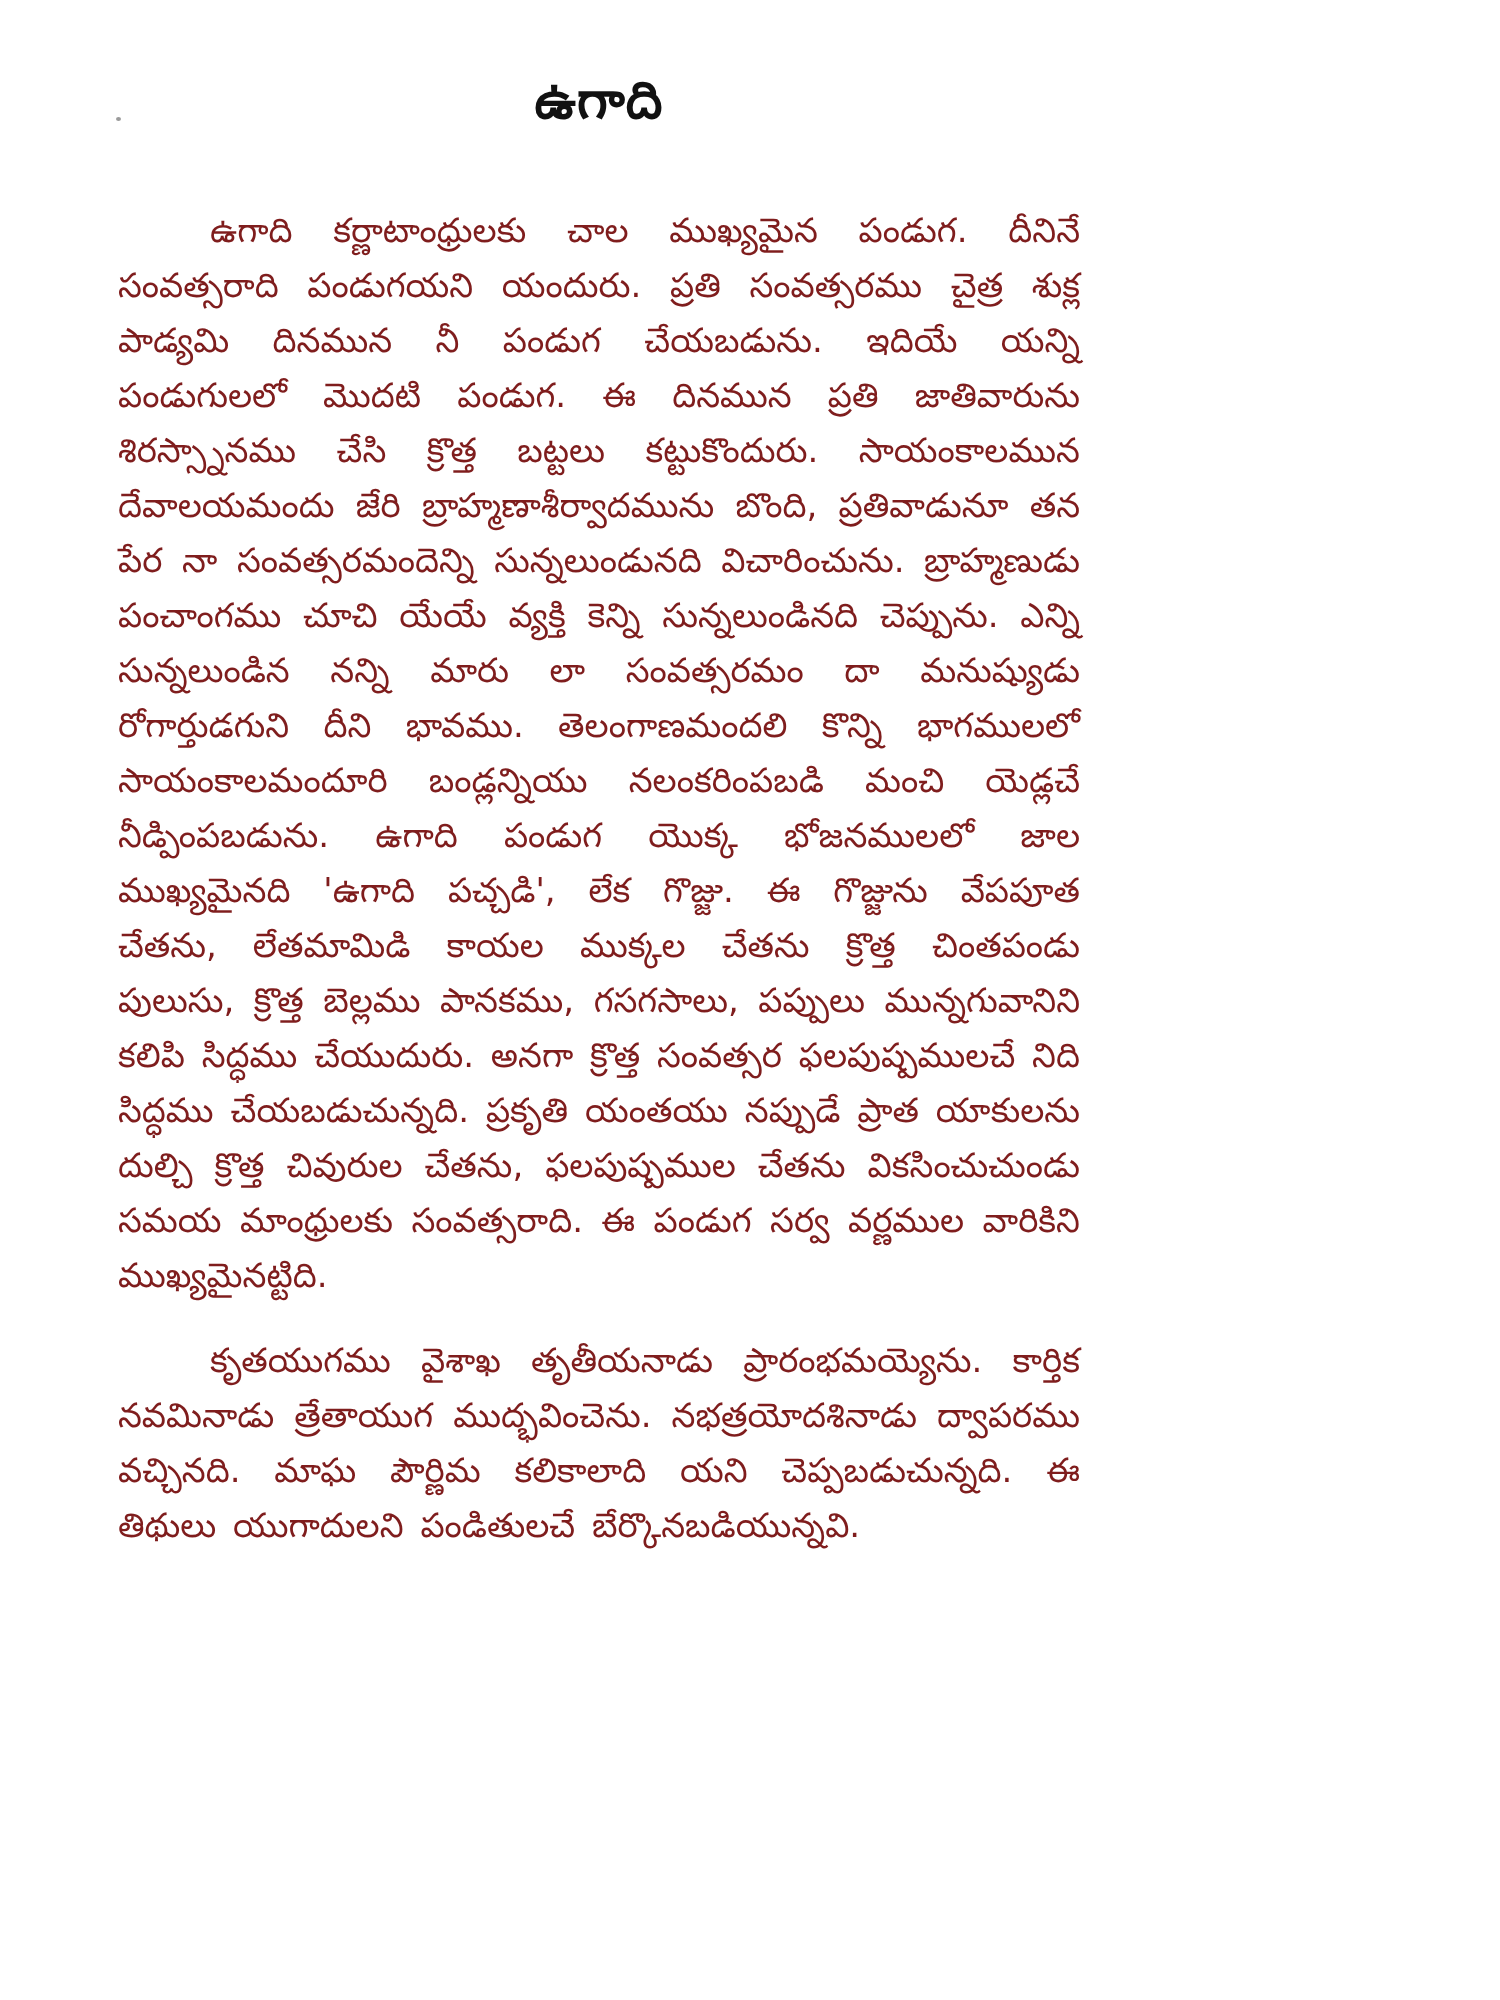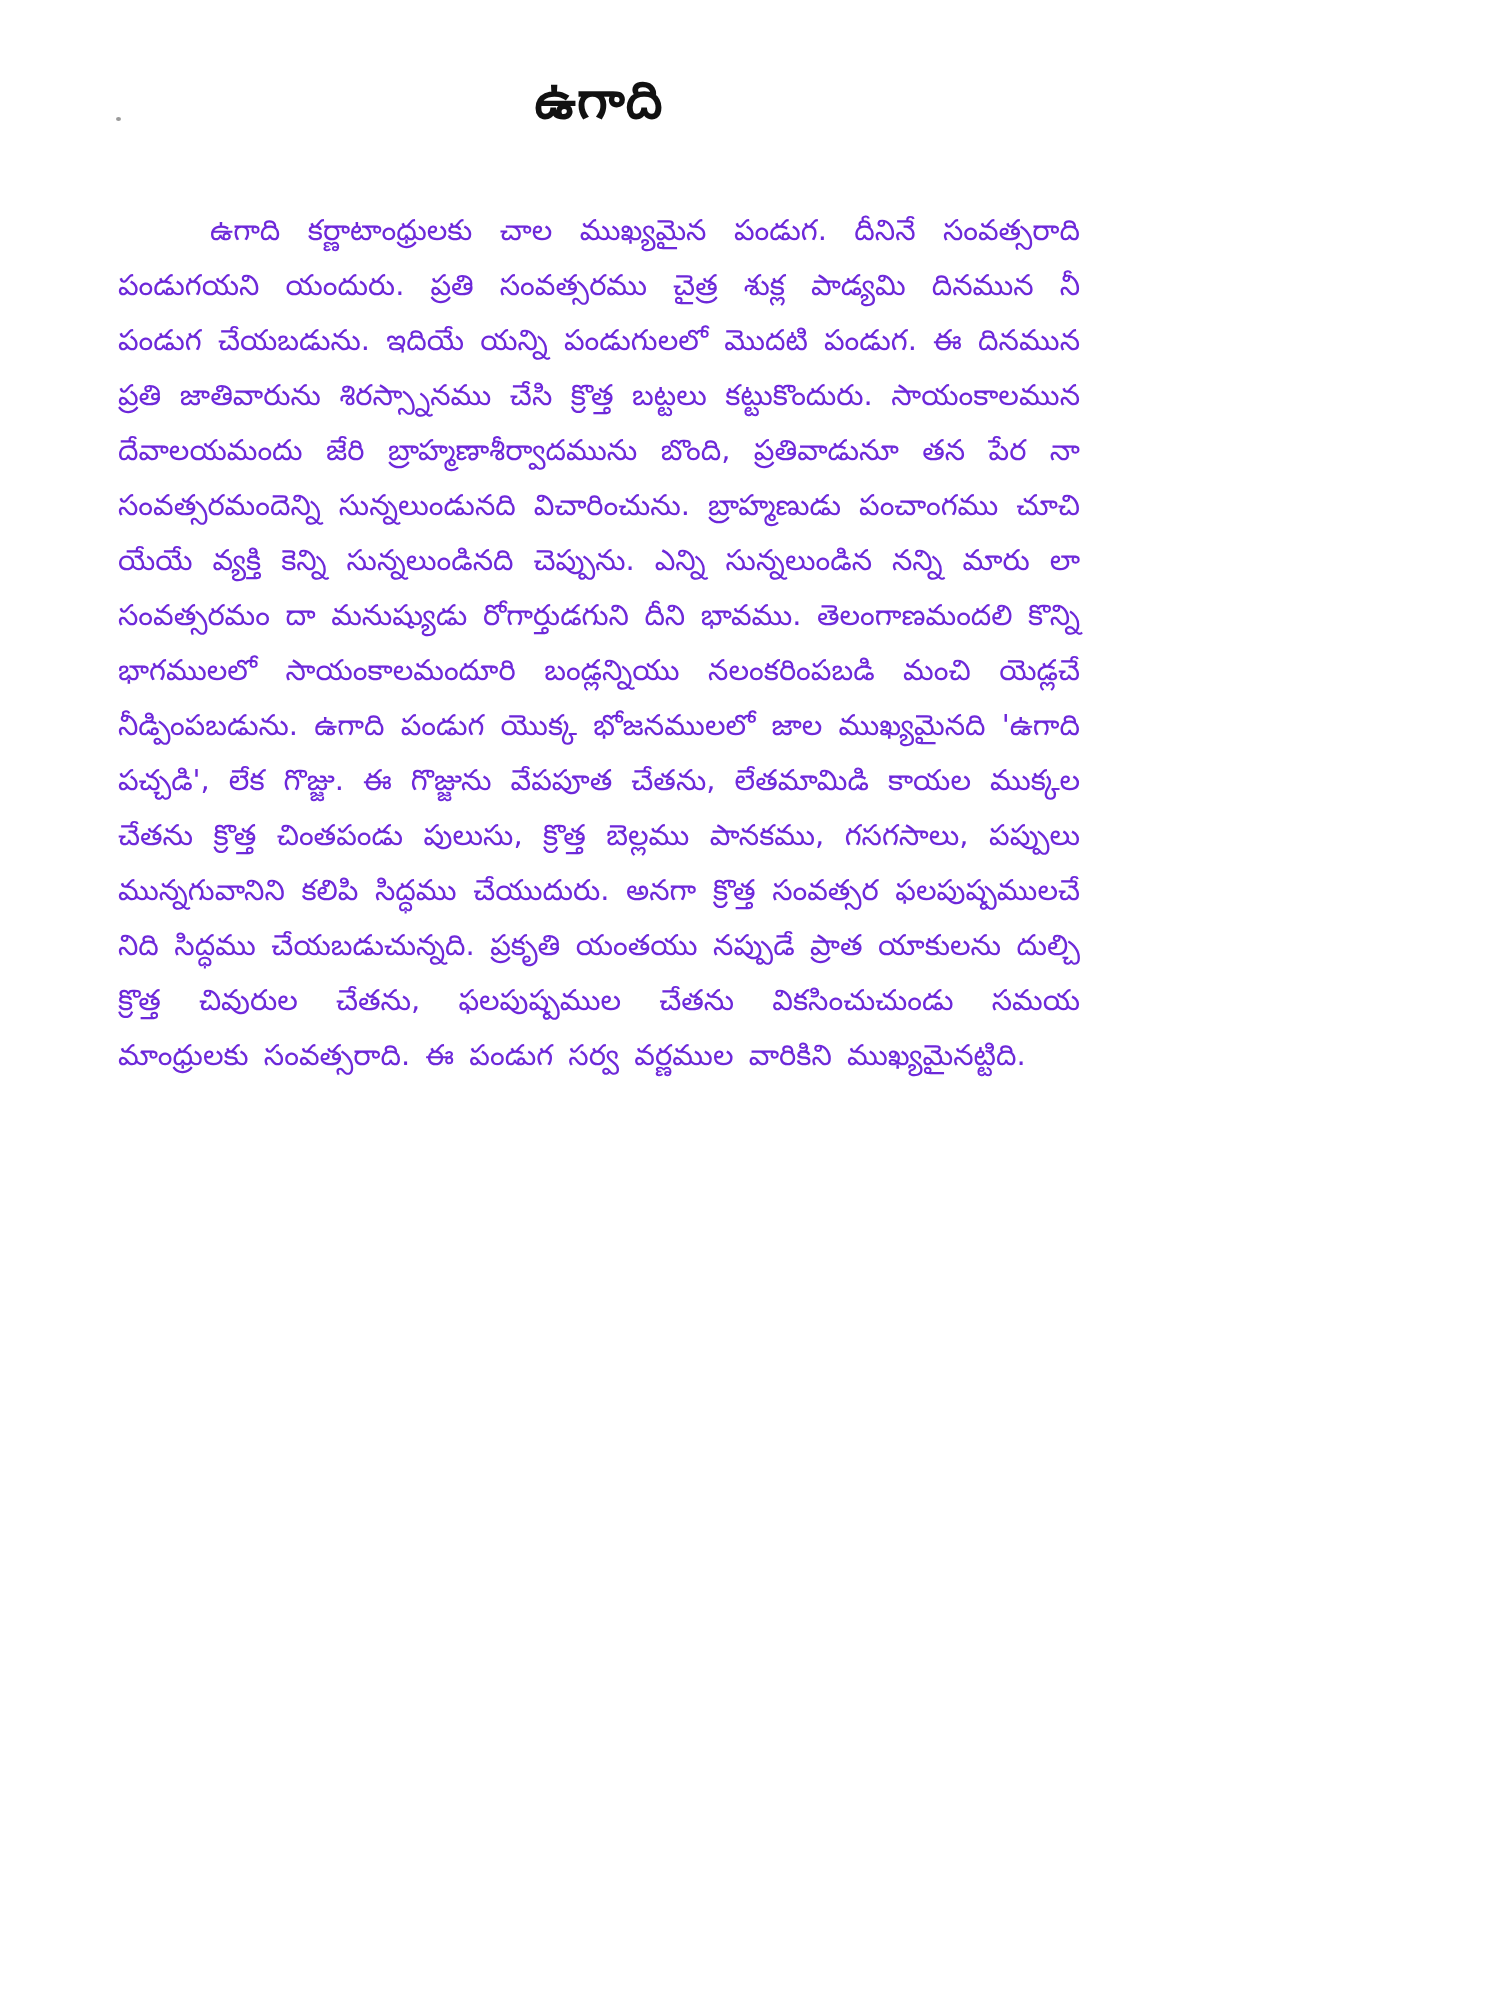--- a/index.html
+++ b/index.html
@@ -25,42 +25,43 @@
   }
   .doc-title {
     font-size: 52px;
     font-weight: 700;
     text-align: center;
     margin: 0 0 60px 0;
     letter-spacing: 1px;
     color: #111111;
   }
   .body-text p {
-    font-size: 29px;
+    font-size: 34px;
     line-height: 55px;
     text-align: justify;
     text-indent: 92px;
     margin: 0 0 30px 0;
     word-spacing: 6px;
-    color: #6d28d9;
+    color: #7f1d1d;
   }
   .scan-speck {
     position: absolute;
     left: 116px;
     top: 117px;
     width: 5px;
     height: 4px;
     background: #9a9a9a;
     border-radius: 50%;
   }
 </style>
 </head>
 <body>
 
 <div class="page">
   <span class="scan-speck"></span>
   <div class="content">
     <h1 class="doc-title">ఉగాది</h1>
     <div class="body-text">
       <p>ఉగాది కర్ణాటాంధ్రులకు చాల ముఖ్యమైన పండుగ. దీనినే సంవత్సరాది పండుగయని యందురు. ప్రతి సంవత్సరము చైత్ర శుక్ల పాడ్యమి దినమున నీ పండుగ చేయబడును. ఇదియే యన్ని పండుగులలో మొదటి పండుగ. ఈ దినమున ప్రతి జాతివారును శిరస్స్నానము చేసి క్రొత్త బట్టలు కట్టుకొందురు. సాయంకాలమున దేవాలయమందు జేరి బ్రాహ్మణాశీర్వాదమును బొంది, ప్రతివాడునూ తన పేర నా సంవత్సరమందెన్ని సున్నలుండునది విచారించును. బ్రాహ్మణుడు పంచాంగము చూచి యేయే వ్యక్తి కెన్ని సున్నలుండినది చెప్పును. ఎన్ని సున్నలుండిన నన్ని మారు లా సంవత్సరమం దా మనుష్యుడు రోగార్తుడగుని దీని భావము. తెలంగాణమందలి కొన్ని భాగములలో సాయంకాలమందూరి బండ్లన్నియు నలంకరింపబడి మంచి యెడ్లచే నీడ్పింపబడును. ఉగాది పండుగ యొక్క భోజనములలో జాల ముఖ్యమైనది 'ఉగాది పచ్చడి', లేక గొజ్జు. ఈ గొజ్జును వేపపూత చేతను, లేతమామిడి కాయల ముక్కల చేతను క్రొత్త చింతపండు పులుసు, క్రొత్త బెల్లము పానకము, గసగసాలు, పప్పులు మున్నగువానిని కలిపి సిద్ధము చేయుదురు. అనగా క్రొత్త సంవత్సర ఫలపుష్పములచే నిది సిద్ధము చేయబడుచున్నది. ప్రకృతి యంతయు నప్పుడే ప్రాత యాకులను దుల్చి క్రొత్త చివురుల చేతను, ఫలపుష్పముల చేతను వికసించుచుండు సమయ మాంధ్రులకు సంవత్సరాది. ఈ పండుగ సర్వ వర్ణముల వారికిని ముఖ్యమైనట్టిది.</p>
+      <p>కృతయుగము వైశాఖ తృతీయనాడు ప్రారంభమయ్యెను. కార్తిక నవమినాడు త్రేతాయుగ ముద్భవించెను. నభత్రయోదశినాడు ద్వాపరము వచ్చినది. మాఘ పౌర్ణిమ కలికాలాది యని చెప్పబడుచున్నది. ఈ తిథులు యుగాదులని పండితులచే బేర్కొనబడియున్నవి.</p>
     </div>
   </div>
 </div>
 
 </body></html>

